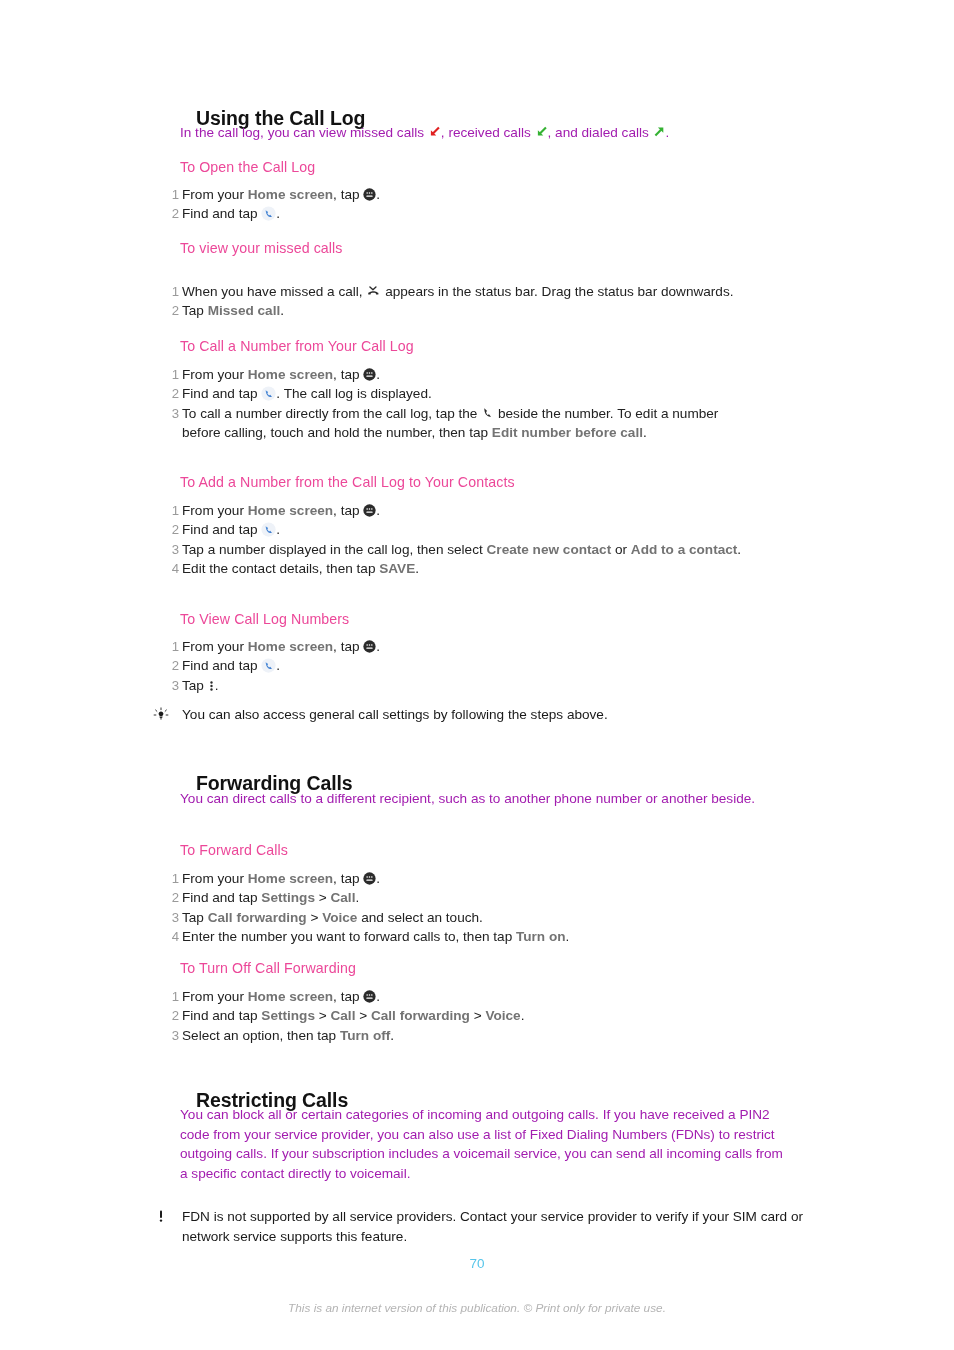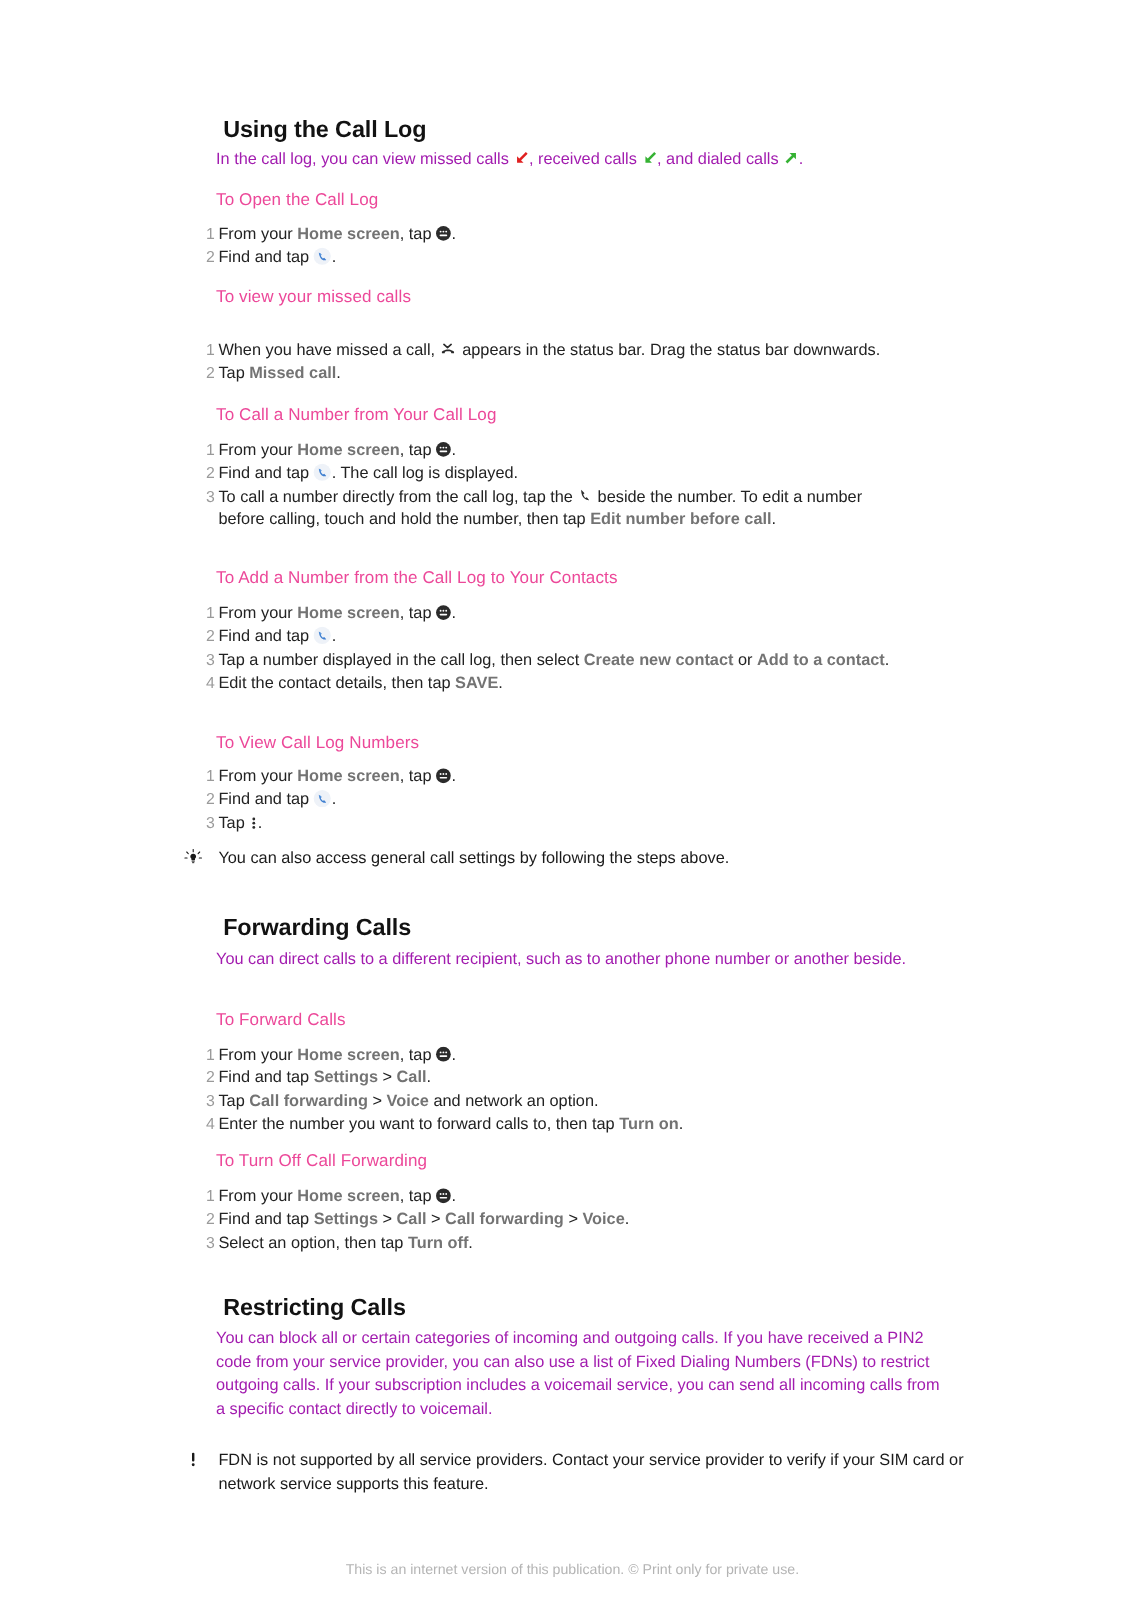--- a/index.html
+++ b/index.html
@@ -27,21 +27,21 @@
     left: 0;
     top: 0;
     width: 954px;
   }
 
   
   h1.section-title {
     font-size: 19.5px;
     font-weight: bold;
     color: #121212;
-    margin: 6px;
+    margin: 16px;
     letter-spacing: -0.1px;
   }
   h2.sub-title {
     font-size: 14.2px;
     font-weight: normal;
     color: #ec4899;
     margin: 0;
     letter-spacing: 0.1px;
   }
   p.body-text {
@@ -270,21 +270,21 @@
       <li><span>From your </span><span class="bold">Home screen</span><span>, tap </span><span class="ico ico-appdrawer"><svg viewBox="0 0 14 14">
               <circle cx="7" cy="7" r="6.6" fill="#2b2b2b"></circle>
               <g fill="#ffffff">
                 <circle cx="4.5" cy="5.4" r="0.85"></circle>
                 <circle cx="7" cy="5.4" r="0.85"></circle>
                 <circle cx="9.5" cy="5.4" r="0.85"></circle>
                 <rect x="3.6" y="8" width="6.8" height="1.5" rx="0.7"></rect>
               </g>
             </svg></span><span>.</span></li>
       <li><span>Find and tap </span><span class="bold">Settings</span><span> &gt; </span><span class="bold">Call</span><span>.</span></li>
-      <li><span>Tap </span><span class="bold">Call forwarding</span><span> &gt; </span><span class="bold">Voice</span><span> and network an option.</span></li>
+      <li><span>Tap </span><span class="bold">Call forwarding</span><span> &gt; </span><span class="bold">Voice</span><span> and select an touch.</span></li>
       <li><span>Enter the number you want to forward calls to, then tap </span><span class="bold">Turn on</span><span>.</span></li>
     </ol>
 
     <h2 class="sub-title blk" style="left:180px; top:960px;">To Turn Off Call Forwarding</h2>
     <ol class="steps blk" style="left:140px; top:987px; width:660px;">
       <li><span>From your </span><span class="bold">Home screen</span><span>, tap </span><span class="ico ico-appdrawer"><svg viewBox="0 0 14 14">
               <circle cx="7" cy="7" r="6.6" fill="#2b2b2b"></circle>
               <g fill="#ffffff">
                 <circle cx="4.5" cy="5.4" r="0.85"></circle>
                 <circle cx="7" cy="5.4" r="0.85"></circle>
@@ -302,16 +302,17 @@
     <div class="note-row blk" style="left:140px; top:1188px; width:650px;">
       <span class="note-icon">
         <svg width="10" height="16" viewBox="0 0 10 16">
           <rect x="4.0" y="1.6" width="2.0" height="7.4" rx="0.9" fill="#1b1b1b"></rect>
           <circle cx="5.0" cy="11.6" r="1.2" fill="#1b1b1b"></circle>
         </svg>
       </span>
       <span>FDN is not supported by all service providers. Contact your service provider to verify if your SIM card or network service supports this feature.</span>
     </div>
 
-    <div class="footer-note" style="top:1301px;">This is an internet version of this publication. © Print only for private use.</div>
+    <div class="page-number" style="top:1256px;">70</div>
+    <div class="footer-note" style="top:1301px;font-style:italic;">This is an internet version of this publication. © Print only for private use.</div>
 
   </div>
 </div>
 
 </body></html>

